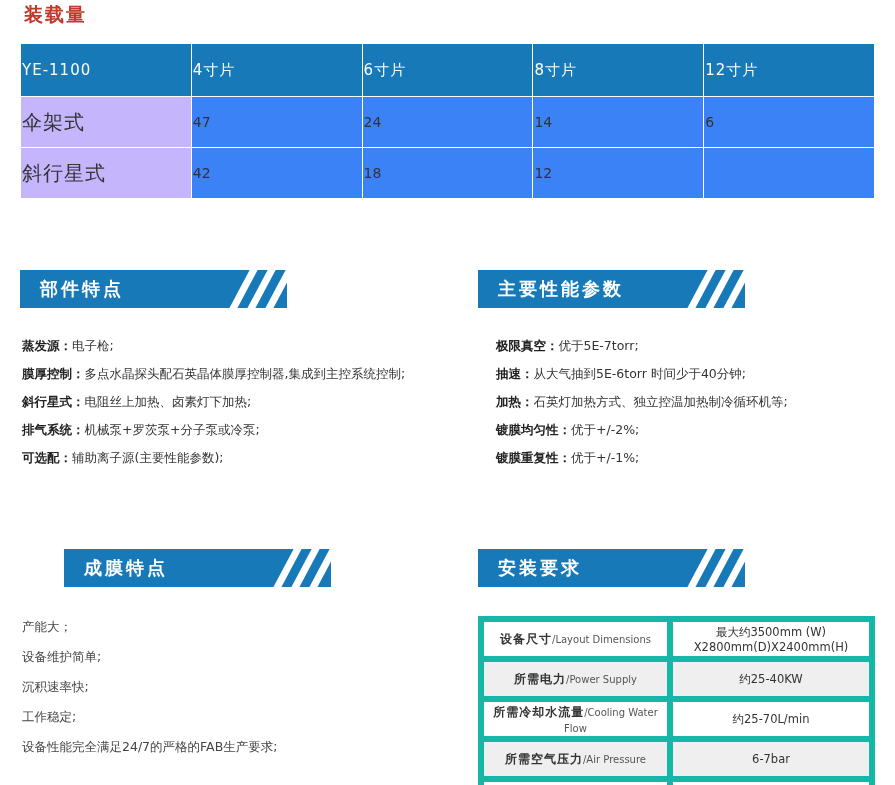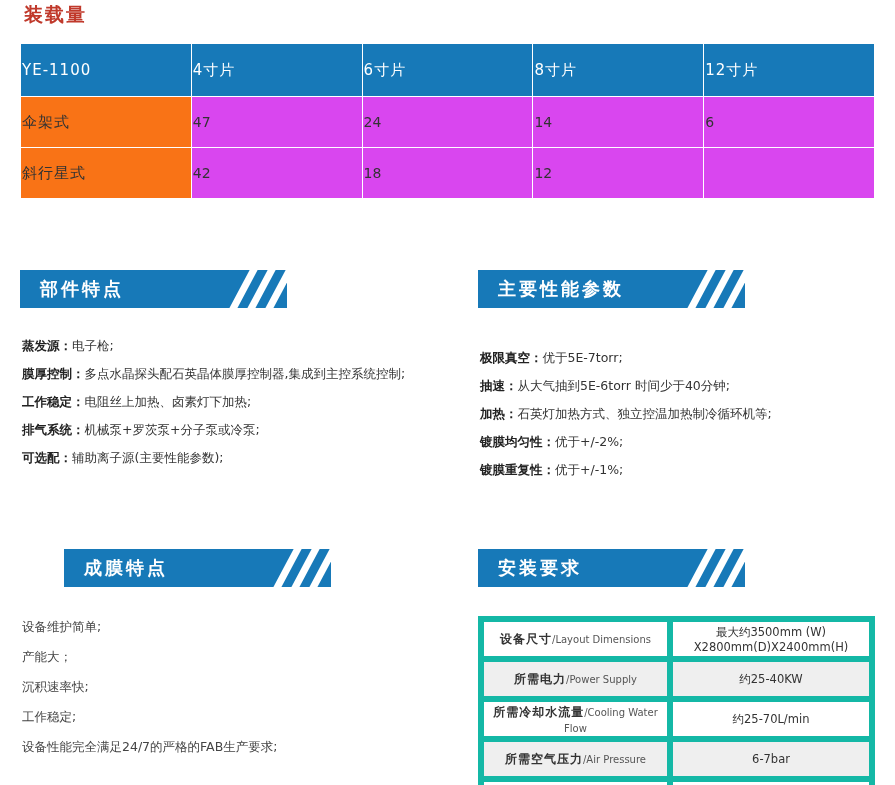--- a/index.html
+++ b/index.html
@@ -44,26 +44,26 @@
     font-size: 14px;
   }
   .capacity-table .hdr td {
     background: #1779b8;
     color: #ffffff;
     font-size: 15px;
     letter-spacing: 1px;
     height: 50px;
   }
   .capacity-table .row td {
-    background: #d946ef;
+    background: #3b82f6;
     color: #333333;
   }
   .capacity-table .row td.namecell {
-    background: #f97316;
-    font-size: 15px;
+    background: #c4b5fd;
+    font-size: 20px;
     letter-spacing: 1px;
   }
 
   
   .banner {
     position: absolute;
     height: 38px;
     width: 267px;
   }
   .banner .bar {
@@ -209,41 +209,41 @@
 </div>
 
 <div class="feature-list" style="left:22px; top:332px; width:430px;">
   <div class="item">
     <span class="lbl">蒸发源：</span><span>电子枪;</span>
   </div>
   <div class="item">
     <span class="lbl">膜厚控制：</span><span>多点水晶探头配石英晶体膜厚控制器,集成到主控系统控制;</span>
   </div>
   <div class="item">
-    <span class="lbl">工作稳定：</span><span>电阻丝上加热、卤素灯下加热;</span>
+    <span class="lbl">斜行星式：</span><span>电阻丝上加热、卤素灯下加热;</span>
   </div>
   <div class="item">
     <span class="lbl">排气系统：</span><span>机械泵+罗茨泵+分子泵或冷泵;</span>
   </div>
   <div class="item">
     <span class="lbl">可选配：</span><span>辅助离子源(主要性能参数);</span>
   </div>
 </div>
 
 <div class="banner" style="left:478px; top:270px;">
   <div class="bar"></div>
   <div class="slashes">
     <i class="s1"></i>
       <i class="s2"></i>
       <i class="s3"></i>
   </div>
   <div class="txt">主要性能参数</div>
 </div>
 
-<div class="feature-list" style="left:480px; top:332px; width:400px;margin-top:12px;">
+<div class="feature-list" style="left:496px; top:332px; width:400px;">
   <div class="item">
     <span class="lbl">极限真空：</span><span>优于5E-7torr;</span>
   </div>
   <div class="item">
     <span class="lbl">抽速：</span><span>从大气抽到5E-6torr 时间少于40分钟;</span>
   </div>
   <div class="item">
     <span class="lbl">加热：</span><span>石英灯加热方式、独立控温加热制冷循环机等;</span>
   </div>
   <div class="item">
@@ -258,22 +258,22 @@
   <div class="bar"></div>
   <div class="slashes">
     <i class="s1"></i>
       <i class="s2"></i>
       <i class="s3"></i>
   </div>
   <div class="txt">成膜特点</div>
 </div>
 
 <div class="plain-list" style="left:22px; top:612px; width:430px;">
+  <div>产能大；</div>
   <div>设备维护简单;</div>
-  <div>产能大；</div>
   <div>沉积速率快;</div>
   <div>工作稳定;</div>
   <div>设备性能完全满足24/7的严格的FAB生产要求;</div>
 </div>
 
 <div class="banner" style="left:478px; top:549px;text-decoration:underline;">
   <div class="bar"></div>
   <div class="slashes">
     <i class="s1"></i>
       <i class="s2"></i>

